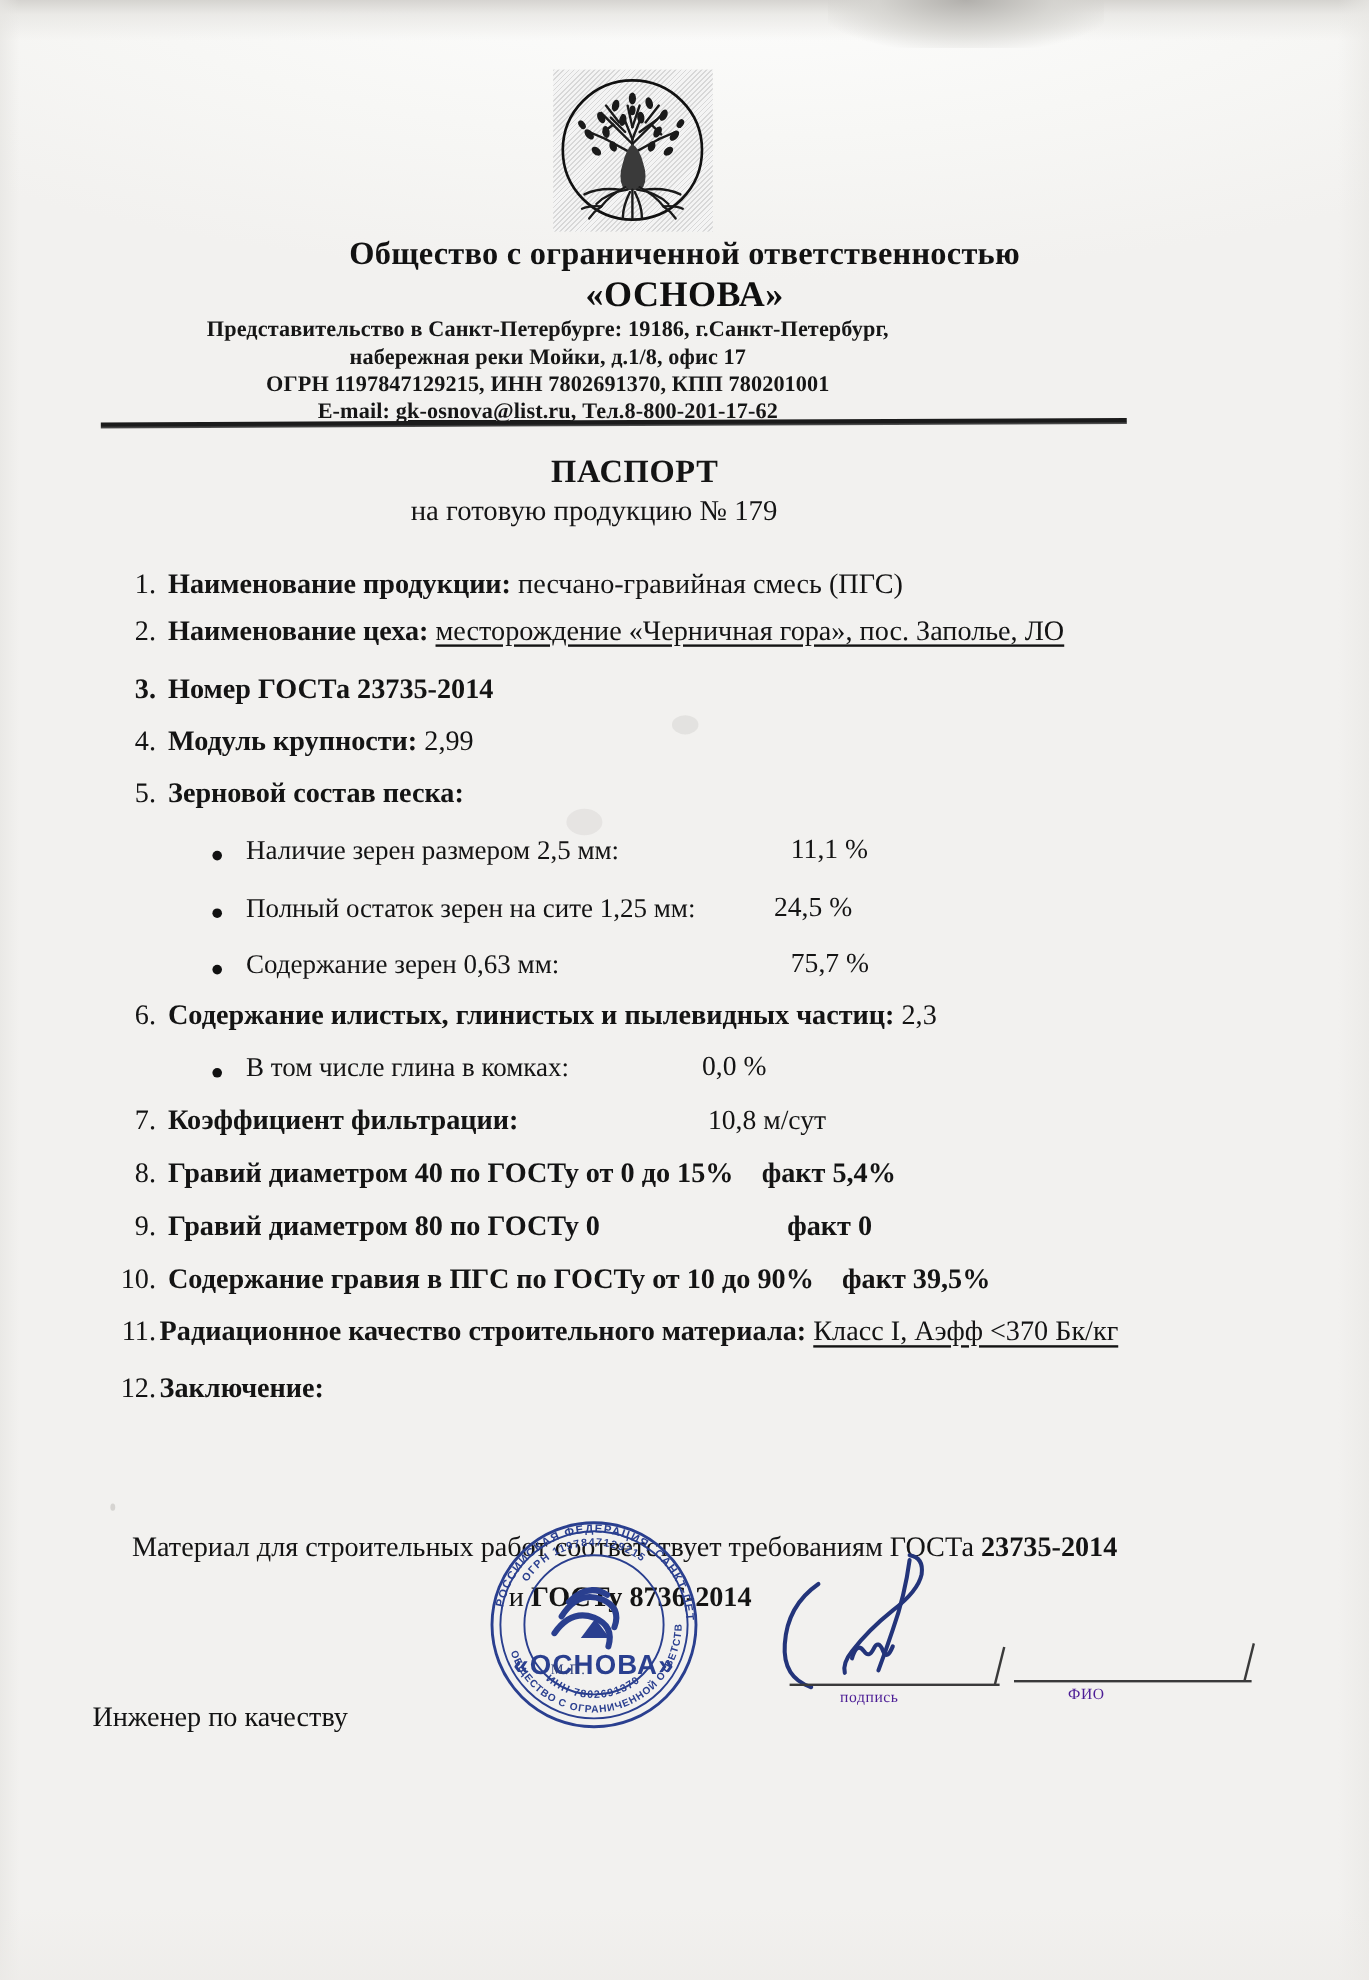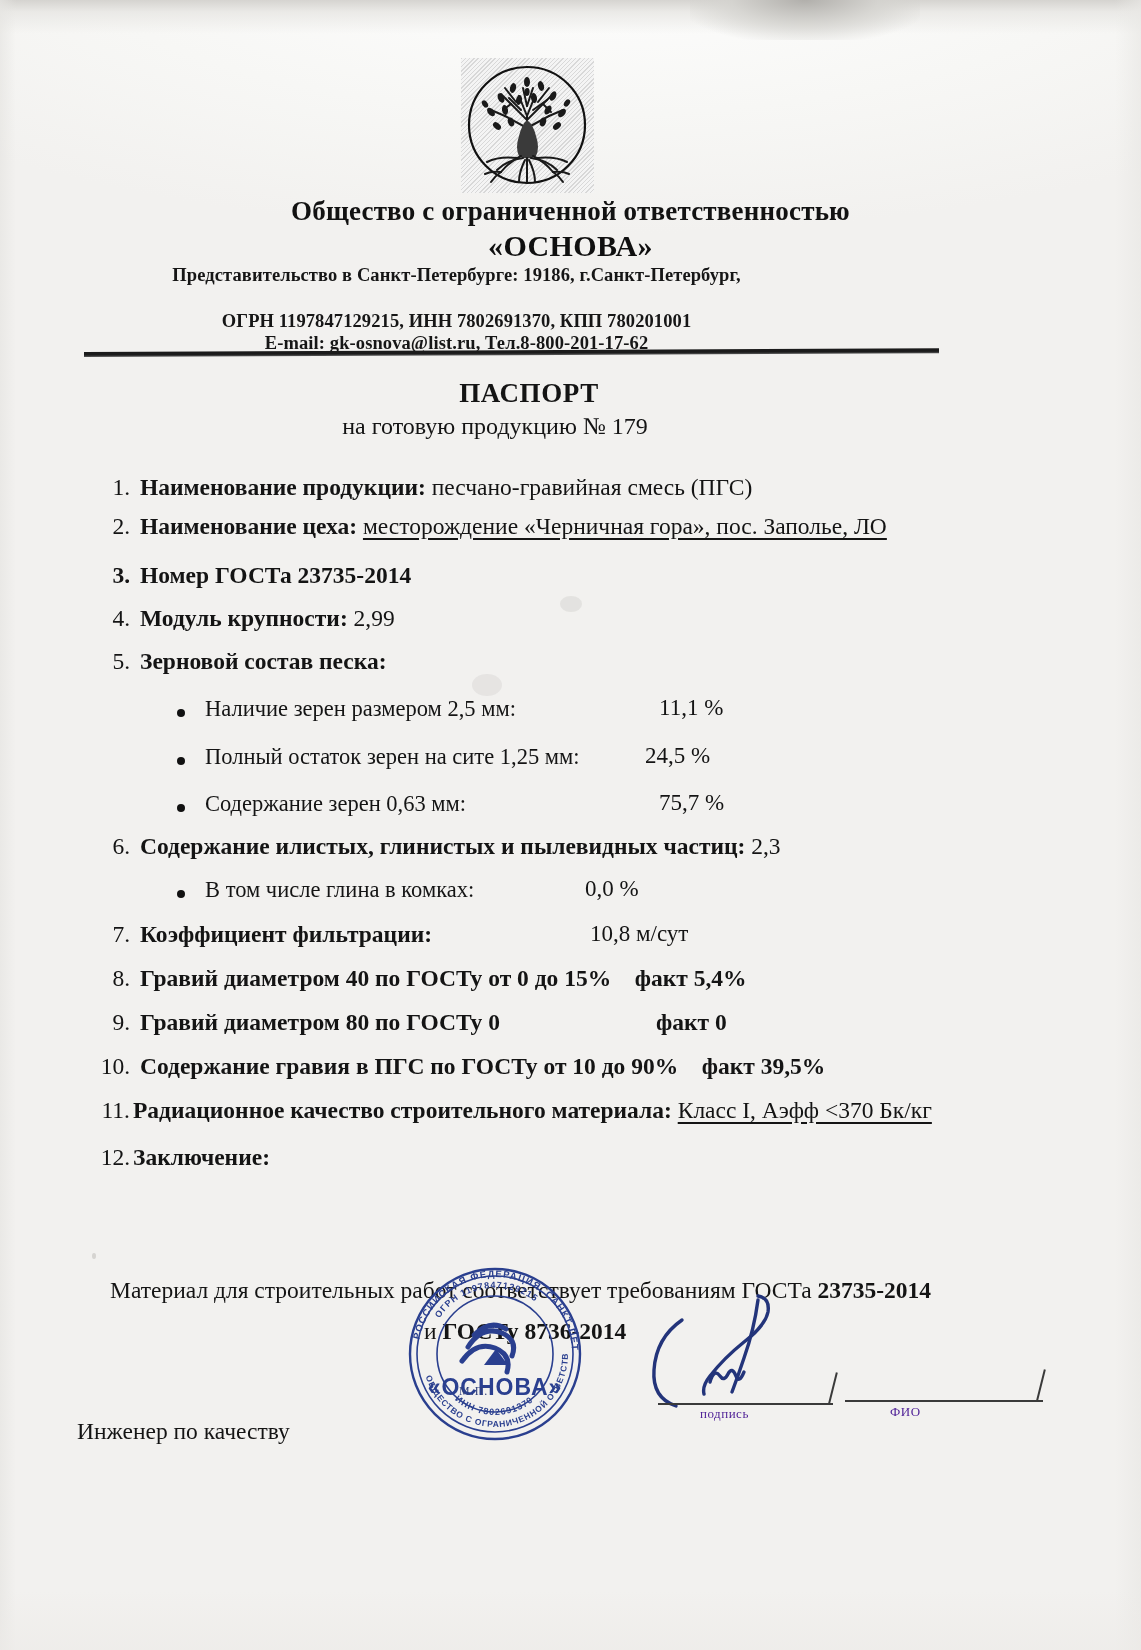--- a/index.html
+++ b/index.html
@@ -227,20 +227,21 @@
         <path d="M66 100 q0 14 0 24"></path>
         <path d="M56 100 q-18 -2 -30 4"></path>
         <path d="M76 100 q18 -2 30 4"></path>
       </g>
     </svg>
   </div>
 
   <div class="org-line1">Общество с ограниченной ответственностью</div>
   <div class="org-line2">«ОСНОВА»</div>
   <div class="addr l1">Представительство в Санкт-Петербурге: 19186, г.Санкт-Петербург,</div>
+  <div class="addr l2">набережная реки Мойки, д.1/8, офис 17</div>
   <div class="addr l3">ОГРН 1197847129215, ИНН 7802691370, КПП 780201001</div>
   <div class="addr l4">
     <span>E-mail:</span><span>&nbsp;</span><span class="u">gk-osnova@list.ru</span><span>, Тел.8-800-201-17-62</span>
   </div>
 
   <div class="rule"></div>
 
   <div class="doc-title">ПАСПОРТ</div>
   <div class="doc-subtitle">на готовую продукцию № 179</div>
 

